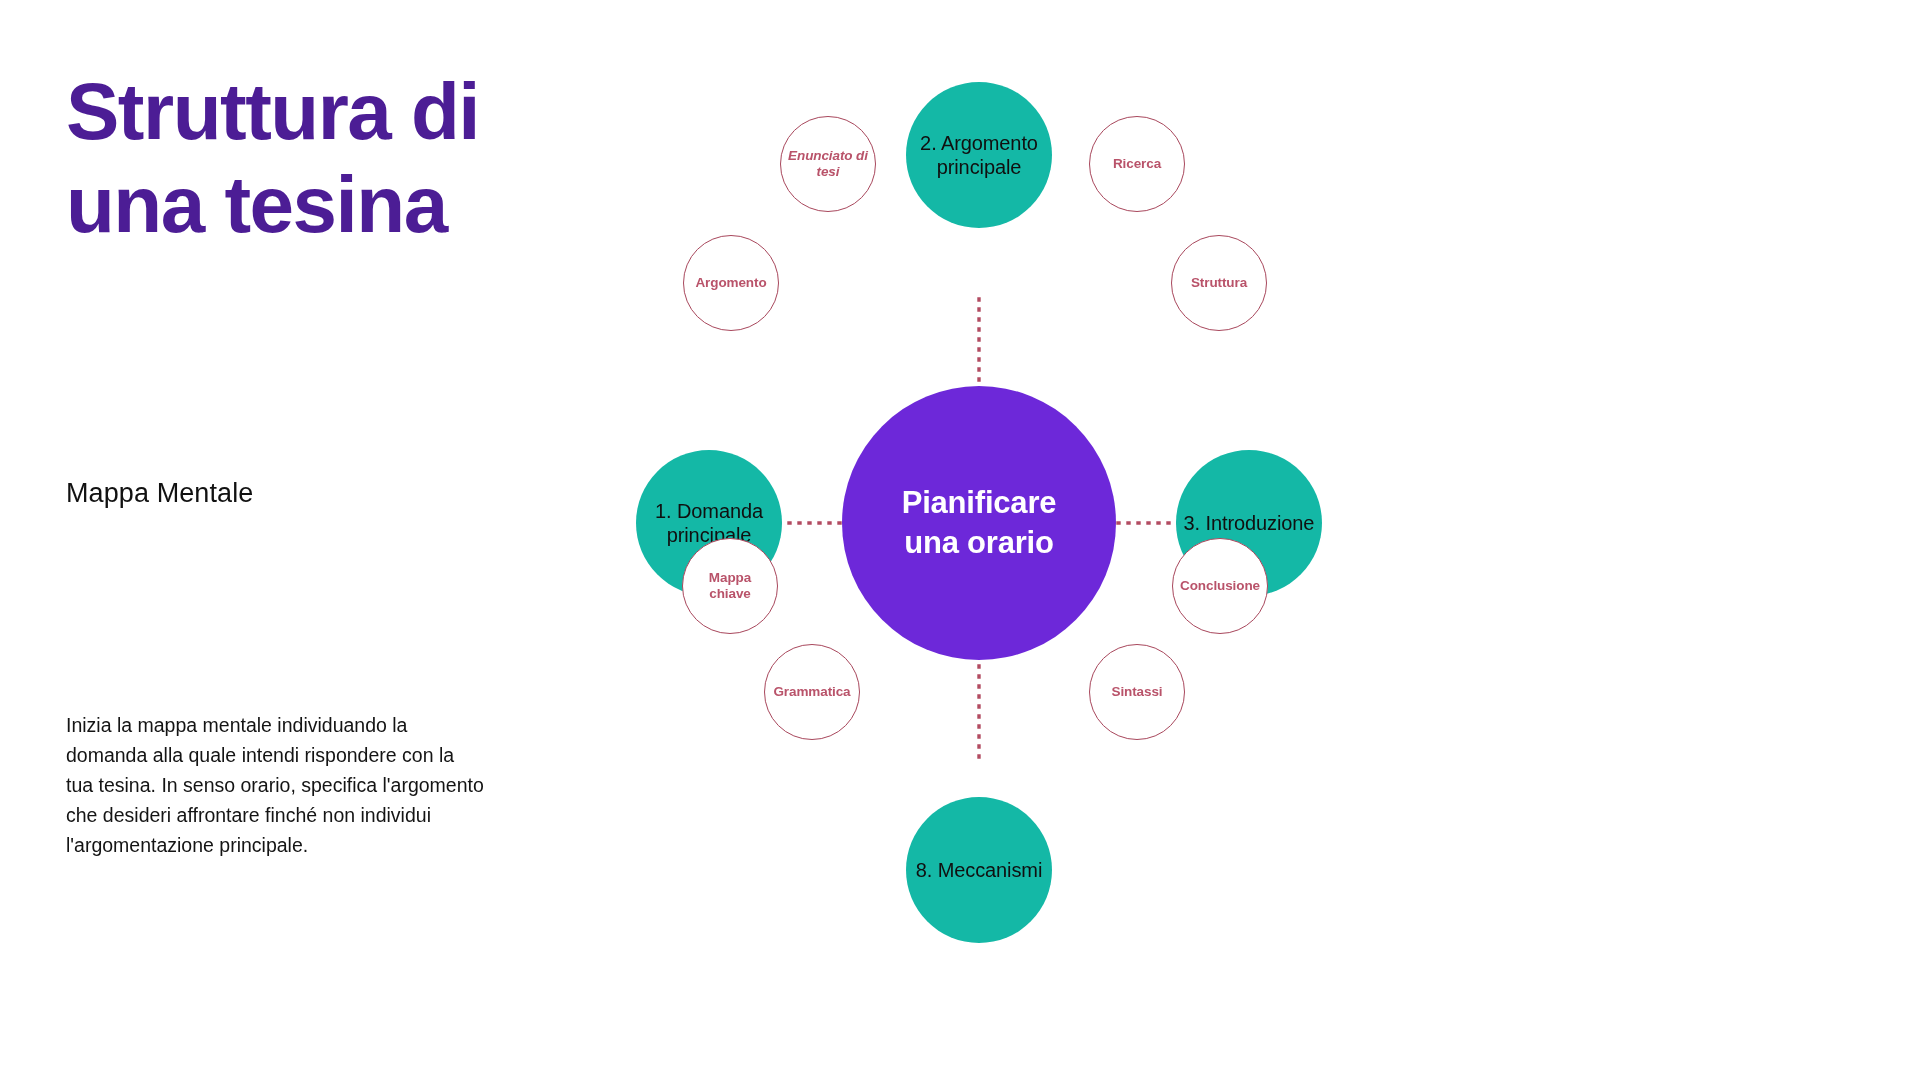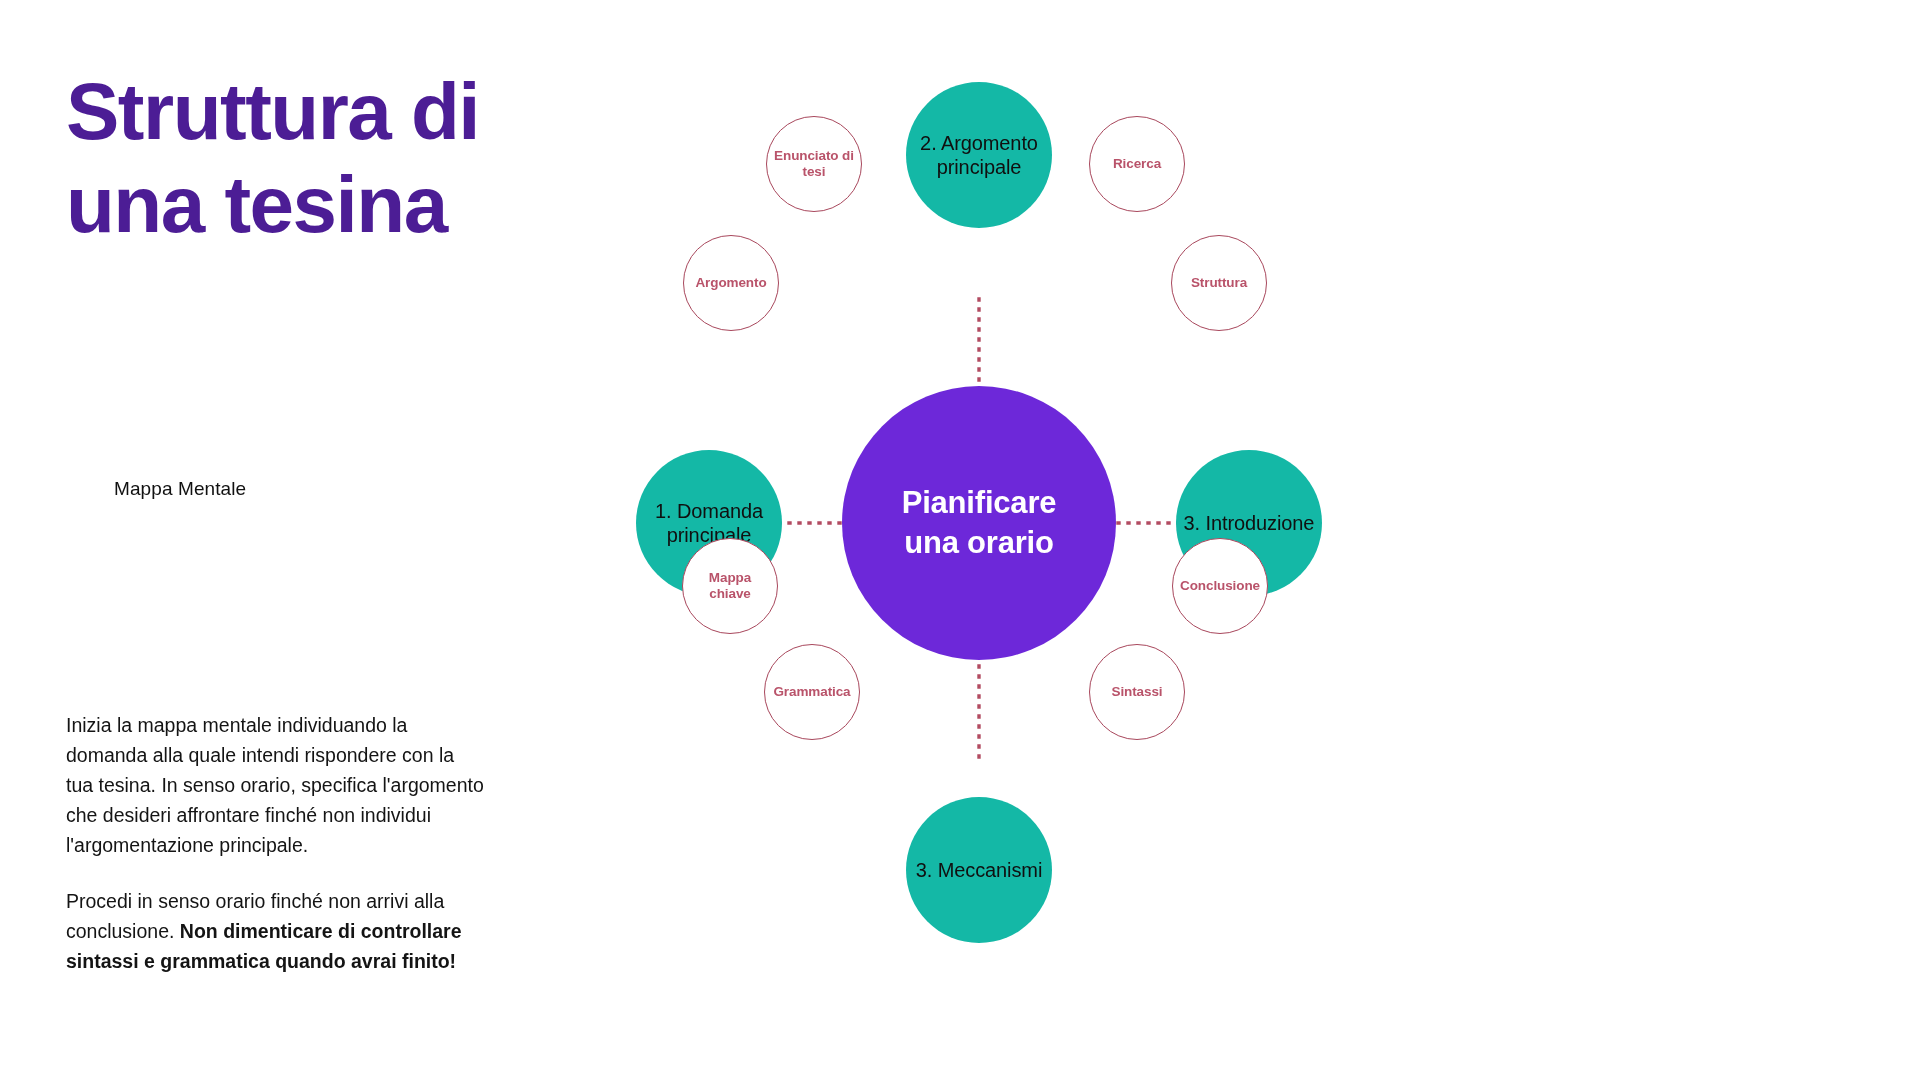--- a/index.html
+++ b/index.html
@@ -33,25 +33,24 @@
     font-size: 80px;
     line-height: 1.16;
     font-weight: 700;
     letter-spacing: -1.5px;
     color: #4c1d95;
   }
   .subtitle {
     position: absolute;
     left: 0;
     top: 478px;
-    font-size: 19px;
+    font-size: 27px;
     font-weight: 400;
     letter-spacing: 0.1px;
     color: #111111;
-    margin-left: 48px;
   }
   .body-text {
     position: absolute;
     left: 0;
     top: 710px;
     width: 420px;
     font-size: 19.5px;
     line-height: 1.54;
     color: #141414;
   }
@@ -114,23 +113,20 @@
 <div class="page">
 
   <div class="left-col">
 
     <div class="title">Struttura di una tesina</div>
 
     <div class="subtitle">Mappa Mentale</div>
 
     <div class="body-text">
       <p>Inizia la mappa mentale individuando la domanda alla quale intendi rispondere con la tua tesina. In senso orario, specifica l'argomento che desideri affrontare finché non individui l'argomentazione principale.</p>
-      <p>
-        <span>Procedi in senso orario finché non arrivi alla conclusione. </span><b>Non dimenticare di controllare sintassi e grammatica quando avrai finito!</b>
-      </p>
     </div>
   </div>
 
   <div class="map">
 
     <svg class="connectors" viewBox="0 0 1206 1072">
 
       <line x1="279" y1="380" x2="279" y2="292" stroke="#b24b61" stroke-width="3.4" stroke-dasharray="1 9" stroke-linecap="square"></line>
       <line x1="279" y1="666" x2="279" y2="762" stroke="#b24b61" stroke-width="3.4" stroke-dasharray="1 9" stroke-linecap="square"></line>
       <line x1="140" y1="523" x2="48" y2="523" stroke="#b24b61" stroke-width="3.4" stroke-dasharray="1 9" stroke-linecap="square"></line>
@@ -159,25 +155,25 @@
     </div>
 
     <div class="node node-main" style="left:476px; top:450px; width:146px; height:146px;">
       <div>
         <span>3. Introduzione</span>
       </div>
     </div>
 
     <div class="node node-main" style="left:206px; top:797px; width:146px; height:146px;">
       <div>
-        <span>3. Meccanismi</span>
-      </div>
-    </div>
-
-    <div class="node node-sub" style="left:66px; top:116px; width:96px; height:96px;">
+        <span>8. Meccanismi</span>
+      </div>
+    </div>
+
+    <div class="node node-sub" style="left:80px; top:116px; width:96px; height:96px;font-style:italic;">
       <div>
         <span>Enunciato di</span><br>
         <span>tesi</span>
       </div>
     </div>
 
     <div class="node node-sub" style="left:389px; top:116px; width:96px; height:96px;">
       <div>
         <span>Ricerca</span>
       </div>

